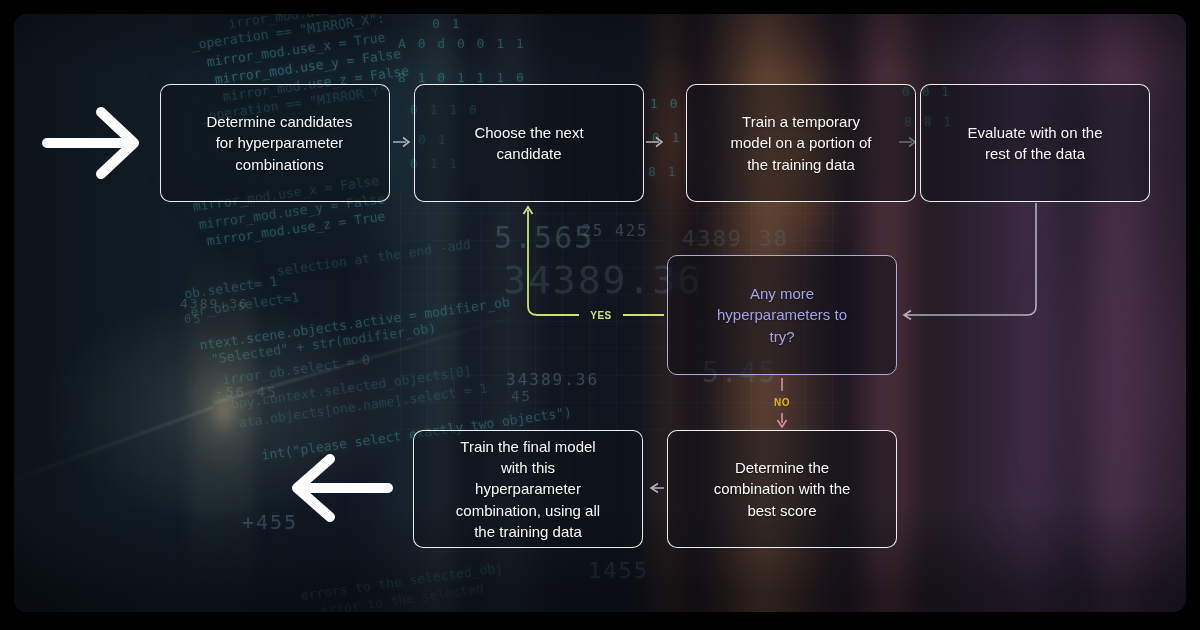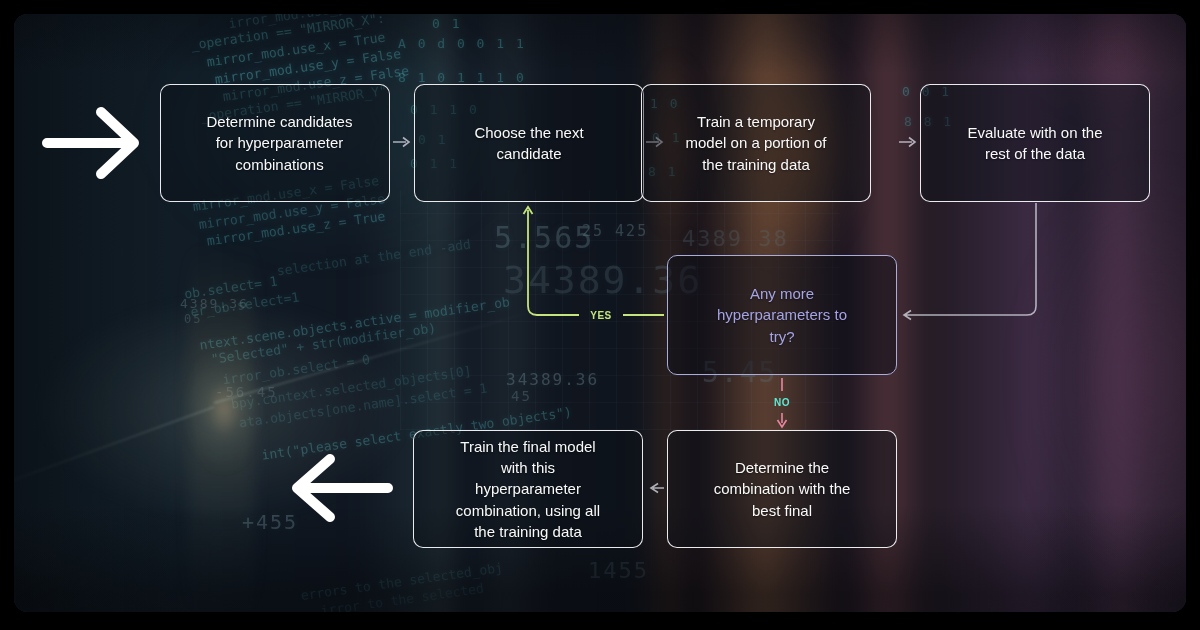--- a/index.html
+++ b/index.html
@@ -70,21 +70,21 @@
   .flow-box{
     position:absolute;display:flex;align-items:center;justify-content:center;
     border:1.5px solid rgba(247,247,250,.95);border-radius:10px;
     background:rgba(13,16,25,.42);color:#fafafa;font-size:15px;line-height:1.42;
     text-align:center;white-space:pre-line;text-shadow:0 1px 2px rgba(0,0,0,.45);
     box-sizing:border-box;padding:6px 12px;}
   .flow-box.decision{border-color:#a8addc;color:#a5a4e6;background:rgba(12,14,23,.5);}
   .branch-label{position:absolute;transform:translate(-50%,-50%);
     font-size:10px;font-weight:bold;letter-spacing:.5px;}
   .branch-label.yes{color:#c6e47d;}
-  .branch-label.no{color:#5eead4;text-align:right;}
+  .branch-label.no{color:#eab308;text-align:right;}
 </style>
 </head>
 <body>
 
 <div class="stage">
 
   <div class="frame">
     <div class="bg-base"></div>
     <div class="bg-bars"></div>
     <div class="glow glow-teal-left"></div>
@@ -172,38 +172,38 @@
     </g>
   </svg>
 
   <div class="flow-box" style="left:160px;top:84px;width:230px;height:118px;padding-left:21px;">Determine candidates
 for hyperparameter
 combinations</div>
 
   <div class="flow-box" style="left:414px;top:84px;width:230px;height:118px;">Choose the next
 candidate</div>
 
-  <div class="flow-box" style="left:641px;top:84px;width:230px;height:118px;">Train a temporary
+  <div class="flow-box" style="left:686px;top:84px;width:230px;height:118px;">Train a temporary
 model on a portion of
 the training data</div>
 
   <div class="flow-box" style="left:920px;top:84px;width:230px;height:118px;">Evaluate with on the
 rest of the data</div>
 
   <div class="flow-box decision" style="left:667px;top:255px;width:230px;height:120px;">Any more
 hyperparameters to
 try?</div>
 
   <div class="flow-box" style="left:413px;top:430px;width:230px;height:118px;">Train the final model
 with this
 hyperparameter
 combination, using all
 the training data</div>
 
   <div class="flow-box" style="left:667px;top:430px;width:230px;height:118px;">Determine the
 combination with the
-best final</div>
+best score</div>
 
   <div class="branch-label yes" style="left:601px;top:315px;">YES</div>
 
   <div class="branch-label no" style="left:782px;top:402px;">NO</div>
 
 </div>
 
 </body></html>

